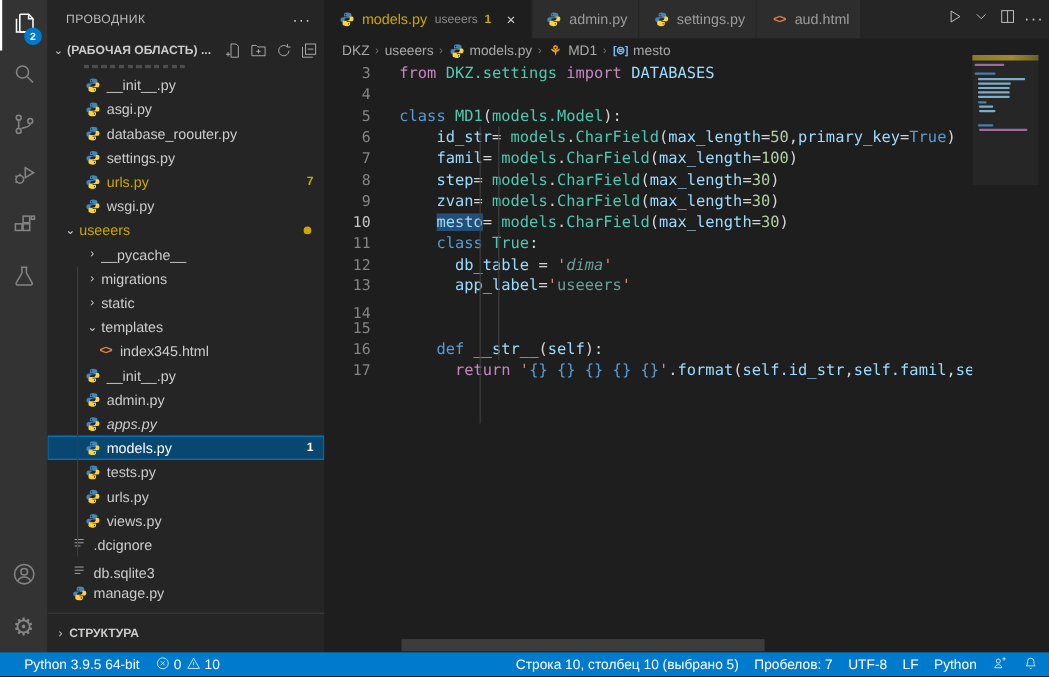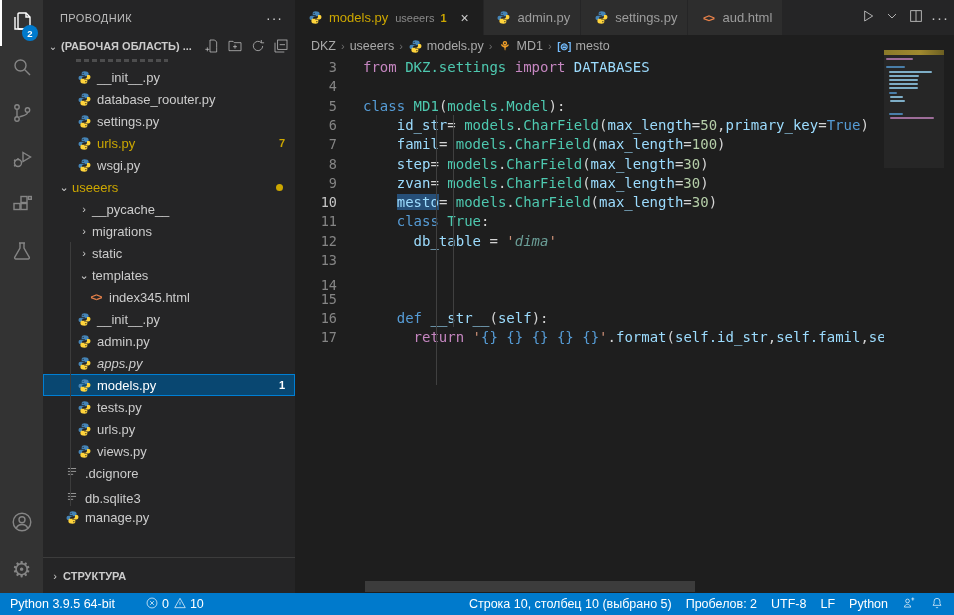--- a/index.html
+++ b/index.html
@@ -85,21 +85,21 @@
   #minimap-topstrip { position:absolute; top:0; left:0; right:0; height:5px;
      background:linear-gradient(90deg,#8a7a2a,#a0892f 60%,#6c5f22); }
   .mm-bar { position:absolute; height:2px; border-radius:1px; }
 
   
   #hscroll { position:absolute; bottom:1px; left:70px; width:330px; height:11px; background:#424242; opacity:.85; }
 
   
   #statusbar { position:absolute; left:0; bottom:0; width:954px; height:22px; background:#007acc; color:#ffffff; display:flex; align-items:center; font-size:12.5px; z-index:6; }
   .st-group { display:flex; align-items:center; }
-  #st-left { margin-left:10px; gap:30px; }
+  #st-left { margin-left:22px; gap:14px; }
   #st-right { margin-left:auto; margin-right:10px; gap:14px; }
   .st-item { display:flex; align-items:center; gap:4px; cursor:pointer; white-space:nowrap; }
   .st-item svg { width:14px; height:14px; stroke:#ffffff; fill:none; stroke-width:1.2; }
   .probs { display:flex; align-items:center; gap:3px; }
 </style>
 </head>
 <body>
 
 <div id="app">
 
@@ -205,20 +205,29 @@
           <div class="dash"></div>
         </div>
         <div class="trow" style="padding-left: 33px;">
           <span class="ficon py-icon">
             <svg viewBox="0 0 24 24" style="width:15px;height:15px">
  <path fill="#4584b6" d="M12 2c-3 0-4.5 1.3-4.5 3.2V8h5v1H5.8C3.7 9 2.5 10.3 2.5 12.7S3.7 16 5.8 16H8v-2.6c0-2 1.7-3.4 4-3.4h4.3c1.3 0 2.2-1 2.2-2.4V5.2C18.5 3.3 15.6 2 12 2zM9.8 4.3a1 1 0 1 1 0 2 1 1 0 0 1 0-2z"></path>
  <path fill="#ffd43b" d="M12 22c3 0 4.5-1.3 4.5-3.2V16h-5v-1h6.7c2.1 0 3.3-1.3 3.3-3.7S20.3 8 18.2 8H16v2.6c0 2-1.7 3.4-4 3.4H7.7c-1.3 0-2.2 1-2.2 2.4v2.4C5.5 20.7 8.4 22 12 22zm2.2-2.3a1 1 0 1 1 0-2 1 1 0 0 1 0 2z"></path>
             </svg>
           </span>
           <span>__init__.py</span>
+        </div>
+        <div class="trow" style="padding-left: 33px;">
+          <span class="ficon py-icon">
+            <svg viewBox="0 0 24 24" style="width:15px;height:15px">
+ <path fill="#4584b6" d="M12 2c-3 0-4.5 1.3-4.5 3.2V8h5v1H5.8C3.7 9 2.5 10.3 2.5 12.7S3.7 16 5.8 16H8v-2.6c0-2 1.7-3.4 4-3.4h4.3c1.3 0 2.2-1 2.2-2.4V5.2C18.5 3.3 15.6 2 12 2zM9.8 4.3a1 1 0 1 1 0 2 1 1 0 0 1 0-2z"></path>
+ <path fill="#ffd43b" d="M12 22c3 0 4.5-1.3 4.5-3.2V16h-5v-1h6.7c2.1 0 3.3-1.3 3.3-3.7S20.3 8 18.2 8H16v2.6c0 2-1.7 3.4-4 3.4H7.7c-1.3 0-2.2 1-2.2 2.4v2.4C5.5 20.7 8.4 22 12 22zm2.2-2.3a1 1 0 1 1 0-2 1 1 0 0 1 0 2z"></path>
+            </svg>
+          </span>
+          <span>asgi.py</span>
         </div>
         <div class="trow" style="padding-left: 33px;">
           <span class="ficon py-icon">
             <svg viewBox="0 0 24 24" style="width:15px;height:15px">
  <path fill="#4584b6" d="M12 2c-3 0-4.5 1.3-4.5 3.2V8h5v1H5.8C3.7 9 2.5 10.3 2.5 12.7S3.7 16 5.8 16H8v-2.6c0-2 1.7-3.4 4-3.4h4.3c1.3 0 2.2-1 2.2-2.4V5.2C18.5 3.3 15.6 2 12 2zM9.8 4.3a1 1 0 1 1 0 2 1 1 0 0 1 0-2z"></path>
  <path fill="#ffd43b" d="M12 22c3 0 4.5-1.3 4.5-3.2V16h-5v-1h6.7c2.1 0 3.3-1.3 3.3-3.7S20.3 8 18.2 8H16v2.6c0 2-1.7 3.4-4 3.4H7.7c-1.3 0-2.2 1-2.2 2.4v2.4C5.5 20.7 8.4 22 12 22zm2.2-2.3a1 1 0 1 1 0-2 1 1 0 0 1 0 2z"></path>
             </svg>
           </span>
           <span>database_roouter.py</span>
         </div>
@@ -485,20 +494,21 @@
           <div class="cline" style="top: 1px;"><span style="color: rgb(197, 134, 192);">from</span><span style="color: rgb(212, 212, 212);"> </span><span style="color: rgb(78, 201, 176);">DKZ.settings</span><span style="color: rgb(212, 212, 212);"> </span><span style="color: rgb(197, 134, 192);">import</span><span style="color: rgb(212, 212, 212);"> </span><span style="color: rgb(156, 220, 254);">DATABASES</span></div>
           <div class="cline" style="top: 20.3px;"></div>
           <div class="cline" style="top: 39.6px;"><span style="color: rgb(86, 156, 214);">class</span><span style="color: rgb(212, 212, 212);"> </span><span style="color: rgb(78, 201, 176);">MD1</span><span style="color: rgb(212, 212, 212);">(</span><span style="color: rgb(78, 201, 176);">models.Model</span><span style="color: rgb(212, 212, 212);">):</span></div>
           <div class="cline" style="top: 58.9px;"><span style="color: rgb(212, 212, 212);">    </span><span style="color: rgb(156, 220, 254);">id_str</span><span style="color: rgb(212, 212, 212);">= </span><span style="color: rgb(78, 201, 176);">models</span><span style="color: rgb(212, 212, 212);">.</span><span style="color: rgb(78, 201, 176);">CharField</span><span style="color: rgb(212, 212, 212);">(</span><span style="color: rgb(156, 220, 254);">max_length</span><span style="color: rgb(212, 212, 212);">=</span><span style="color: rgb(181, 206, 168);">50</span><span style="color: rgb(212, 212, 212);">,</span><span style="color: rgb(156, 220, 254);">primary_key</span><span style="color: rgb(212, 212, 212);">=</span><span style="color: rgb(86, 156, 214);">True</span><span style="color: rgb(212, 212, 212);">)</span></div>
           <div class="cline" style="top: 78.2px;"><span style="color: rgb(212, 212, 212);">    </span><span style="color: rgb(156, 220, 254);">famil</span><span style="color: rgb(212, 212, 212);">= </span><span style="color: rgb(78, 201, 176);">models</span><span style="color: rgb(212, 212, 212);">.</span><span style="color: rgb(78, 201, 176);">CharField</span><span style="color: rgb(212, 212, 212);">(</span><span style="color: rgb(156, 220, 254);">max_length</span><span style="color: rgb(212, 212, 212);">=</span><span style="color: rgb(181, 206, 168);">100</span><span style="color: rgb(212, 212, 212);">)</span></div>
           <div class="cline" style="top: 97.5px;"><span style="color: rgb(212, 212, 212);">    </span><span style="color: rgb(156, 220, 254);">step</span><span style="color: rgb(212, 212, 212);">= </span><span style="color: rgb(78, 201, 176);">models</span><span style="color: rgb(212, 212, 212);">.</span><span style="color: rgb(78, 201, 176);">CharField</span><span style="color: rgb(212, 212, 212);">(</span><span style="color: rgb(156, 220, 254);">max_length</span><span style="color: rgb(212, 212, 212);">=</span><span style="color: rgb(181, 206, 168);">30</span><span style="color: rgb(212, 212, 212);">)</span></div>
           <div class="cline" style="top: 116.8px;"><span style="color: rgb(212, 212, 212);">    </span><span style="color: rgb(156, 220, 254);">zvan</span><span style="color: rgb(212, 212, 212);">= </span><span style="color: rgb(78, 201, 176);">models</span><span style="color: rgb(212, 212, 212);">.</span><span style="color: rgb(78, 201, 176);">CharField</span><span style="color: rgb(212, 212, 212);">(</span><span style="color: rgb(156, 220, 254);">max_length</span><span style="color: rgb(212, 212, 212);">=</span><span style="color: rgb(181, 206, 168);">30</span><span style="color: rgb(212, 212, 212);">)</span></div>
           <div class="cline" style="top: 136.1px;"><span style="color: rgb(212, 212, 212);">    </span><span class="tok-sel" style="color: rgb(156, 220, 254);">mesto</span><span style="color: rgb(212, 212, 212);">= </span><span style="color: rgb(78, 201, 176);">models</span><span style="color: rgb(212, 212, 212);">.</span><span style="color: rgb(78, 201, 176);">CharField</span><span style="color: rgb(212, 212, 212);">(</span><span style="color: rgb(156, 220, 254);">max_length</span><span style="color: rgb(212, 212, 212);">=</span><span style="color: rgb(181, 206, 168);">30</span><span style="color: rgb(212, 212, 212);">)</span></div>
           <div class="cline" style="top: 155.4px;"><span style="color: rgb(212, 212, 212);">    </span><span style="color: rgb(86, 156, 214);">class</span><span style="color: rgb(212, 212, 212);"> </span><span style="color: rgb(78, 201, 176);">True</span><span style="color: rgb(212, 212, 212);">:</span></div>
           <div class="cline" style="top: 174.7px;"><span style="color: rgb(212, 212, 212);">      </span><span style="color: rgb(156, 220, 254);">db_table</span><span style="color: rgb(212, 212, 212);"> = </span><span style="color: rgb(206, 145, 120);">'</span><span style="color: rgb(107, 158, 151); font-style: italic;">dima</span><span style="color: rgb(206, 145, 120);">'</span></div>
+          <div class="cline" style="top: 194px;"><span style="color: rgb(212, 212, 212);">      </span><span style="color: rgb(156, 220, 254);">app_label</span><span style="color: rgb(212, 212, 212);">=</span><span style="color: rgb(206, 145, 120);">'</span><span style="color: rgb(107, 158, 151);">useeers</span><span style="color: rgb(206, 145, 120);">'</span></div>
           <div class="cline" style="top: 213.3px;"></div>
           <div class="cline" style="top: 232.6px;"></div>
           <div class="cline" style="top: 251.9px;"><span style="color: rgb(212, 212, 212);">    </span><span style="color: rgb(86, 156, 214);">def</span><span style="color: rgb(212, 212, 212);"> </span><span style="color: rgb(156, 220, 254);">__str__</span><span style="color: rgb(212, 212, 212);">(</span><span style="color: rgb(156, 220, 254);">self</span><span style="color: rgb(212, 212, 212);">):</span></div>
           <div class="cline" style="top: 271.2px;"><span style="color: rgb(212, 212, 212);">      </span><span style="color: rgb(197, 134, 192);">return</span><span style="color: rgb(212, 212, 212);"> </span><span style="color: rgb(206, 145, 120);">'</span><span style="color: rgb(86, 156, 214);">{}</span><span style="color: rgb(206, 145, 120);"> </span><span style="color: rgb(86, 156, 214);">{}</span><span style="color: rgb(206, 145, 120);"> </span><span style="color: rgb(86, 156, 214);">{}</span><span style="color: rgb(206, 145, 120);"> </span><span style="color: rgb(86, 156, 214);">{}</span><span style="color: rgb(206, 145, 120);"> </span><span style="color: rgb(86, 156, 214);">{}</span><span style="color: rgb(206, 145, 120);">'</span><span style="color: rgb(212, 212, 212);">.</span><span style="color: rgb(156, 220, 254);">format</span><span style="color: rgb(212, 212, 212);">(</span><span style="color: rgb(156, 220, 254);">self.id_str</span><span style="color: rgb(212, 212, 212);">,</span><span style="color: rgb(156, 220, 254);">self.famil</span><span style="color: rgb(212, 212, 212);">,</span><span style="color: rgb(156, 220, 254);">se</span></div>
           <div class="code-guide" style="left: 73px; top: 57.9px; height: 270.2px;"></div>
           <div class="code-guide" style="left: 90px; top: 57.9px; height: 212.3px;"></div>
         </div>
     </div>
     <div id="minimap">
       <div id="minimap-slider"></div>
@@ -541,21 +551,21 @@
               </svg></span>
             <span>10</span>
           </span>
         </div>
       </div>
     <div class="st-group" id="st-right">
         <div class="st-item">
           <span>Строка 10, столбец 10 (выбрано 5)</span>
         </div>
         <div class="st-item">
-          <span>Пробелов: 2</span>
+          <span>Пробелов: 7</span>
         </div>
         <div class="st-item">
           <span>UTF-8</span>
         </div>
         <div class="st-item">
           <span>LF</span>
         </div>
         <div class="st-item">
           <span>Python</span>
         </div>

